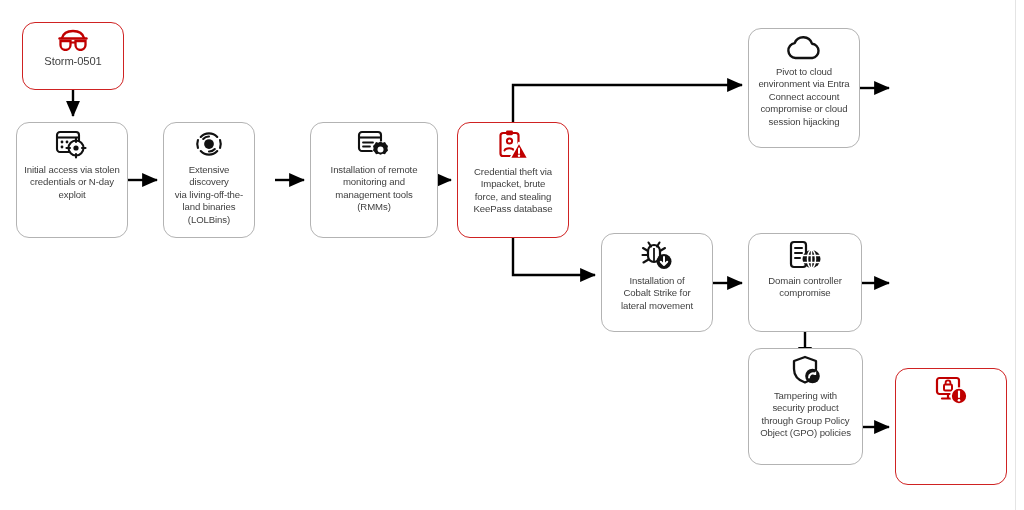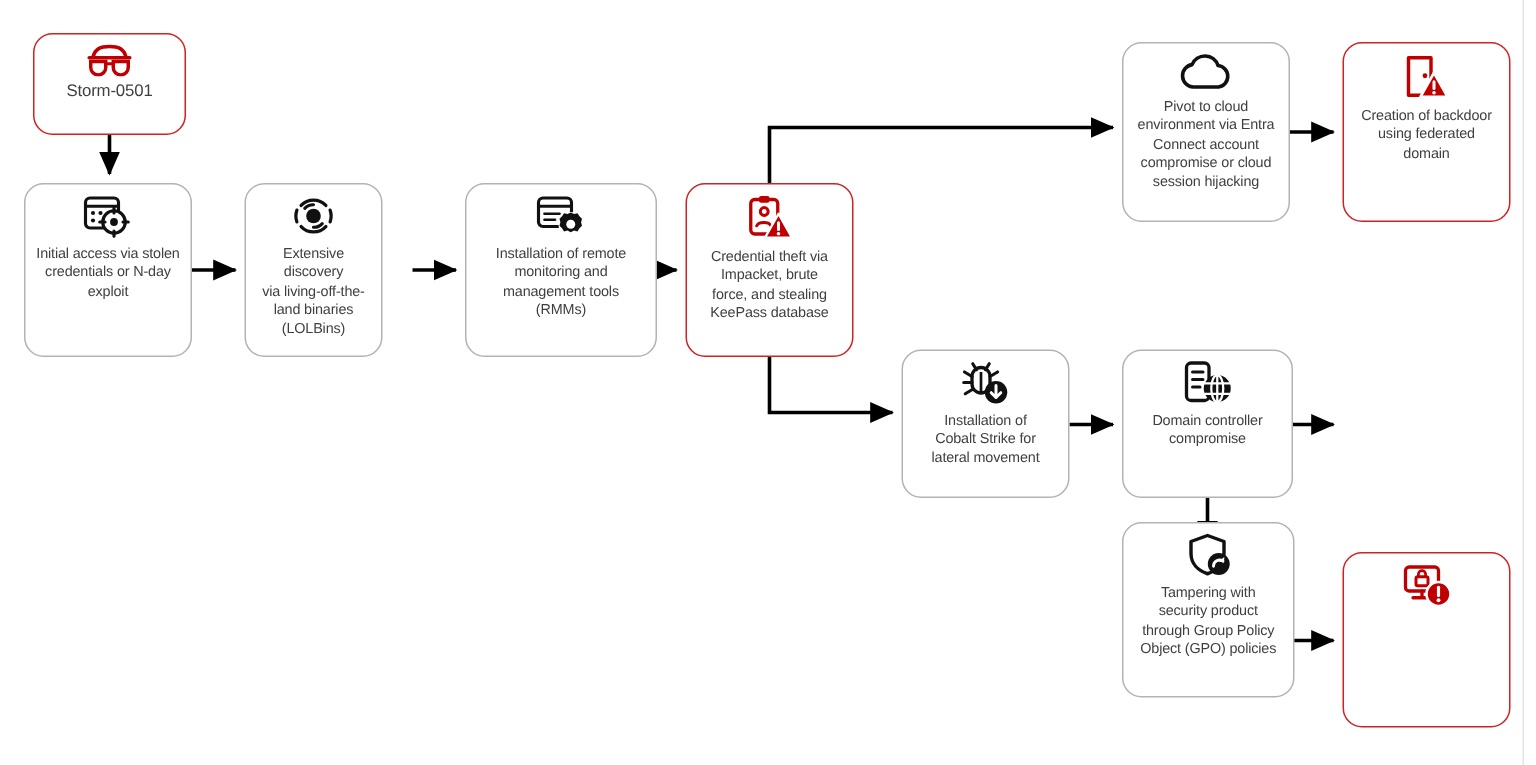--- a/index.html
+++ b/index.html
@@ -182,34 +182,20 @@
         <path d="M10.5 23 a7.5 7.5 0 0 1 -0.8 -14.9 A9.2 9.2 0 0 1 27 8.7 a7.2 7.2 0 0 1 0.3 14.3 z" fill="none" stroke="#111" stroke-width="2.4" stroke-linejoin="round"></path>
       </svg>
     </span>
     <span class="label">Pivot to cloud
 environment via Entra
 Connect account
 compromise or cloud
 session hijacking</span>
   </div>
 
-  <div class="node accent" style="left:895px;top:28px;width:112px;height:120px">
-    <span class="icon">
-      <svg width="32" height="32" viewBox="0 0 32 32">
-        <path d="M4 3.5 h15 v25 h-15 z" fill="none" stroke="#c00000" stroke-width="2.3" stroke-linejoin="round"></path>
-        <circle cx="15" cy="15.5" r="1.6" fill="#c00000"></circle>
-        <path d="M21 13.5 L30 29.5 H12 Z" fill="#c00000" stroke="#fff" stroke-width="1.7" stroke-linejoin="round"></path>
-        <path d="M21 19.5 V24" stroke="#fff" stroke-width="2" stroke-linecap="round"></path>
-        <circle cx="21" cy="26.8" r="1.2" fill="#fff"></circle>
-      </svg>
-    </span>
-    <span class="label">Creation of backdoor
-using federated
-domain</span>
-  </div>
 
   <div class="node" style="left:601px;top:233px;width:112px;height:99px">
     <span class="icon">
       <svg width="34" height="30" viewBox="0 0 34 30">
         <path d="M8 11 a6 6 0 0 1 12 0 v5 a6 6 0 0 1 -12 0 z" fill="none" stroke="#111" stroke-width="2.2"></path>
         <path d="M11 6.5 L8.5 2.5 M17 6.5 L19.5 2.5" stroke="#111" stroke-width="2.1" stroke-linecap="round"></path>
         <path d="M8 11 L3 8 M8 15 L2.5 15 M8.5 19.5 L3.5 22.5" stroke="#111" stroke-width="2.1" stroke-linecap="round"></path>
         <path d="M20 11 L25 8" stroke="#111" stroke-width="2.1" stroke-linecap="round"></path>
         <path d="M14 8 V22" stroke="#111" stroke-width="1.8"></path>
         <circle cx="24" cy="21.5" r="7.5" fill="#111"></circle>

